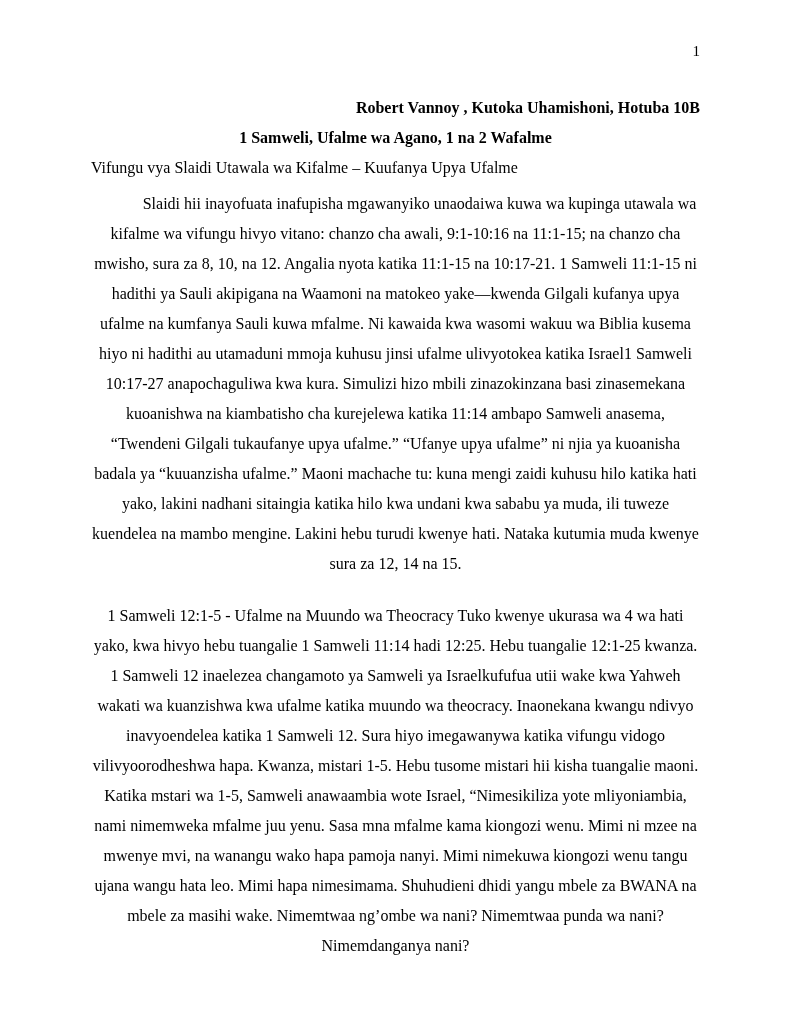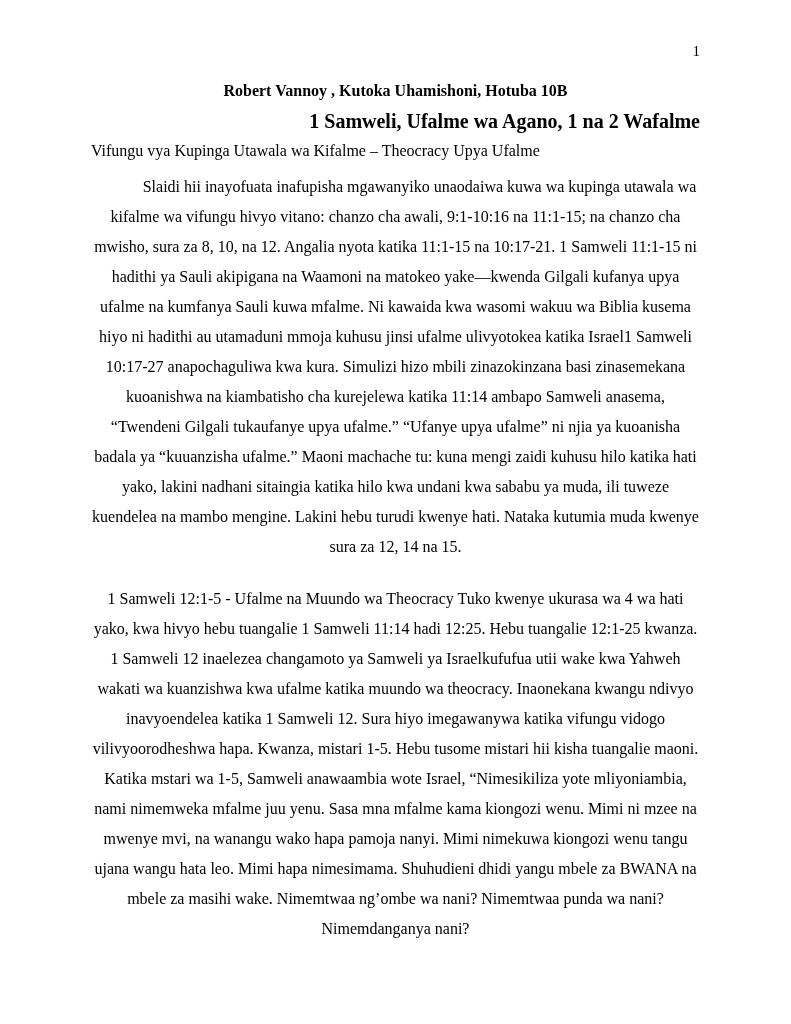--- a/index.html
+++ b/index.html
@@ -19,27 +19,27 @@
     padding: 36px 91px 0 91px;
     overflow: hidden;
   }
   .page-number {
     text-align: right;
     font-size: 15px;
   }
   .doc-title {
     font-size: 16px;
     font-weight: bold;
-    text-align: center;
-    margin-top: 10px;
+    text-align: right;
+    margin-top: 27px;
   }
   .doc-heading {
-    font-size: 20px;
+    font-size: 16px;
     font-weight: bold;
-    text-align: right;
+    text-align: center;
   }
   .doc-subheading {
     font-weight: normal;
   }
   .body-para {
     text-align: center;
     font-weight: normal;
   }
   .indent {
     text-indent: 48px;
@@ -53,19 +53,19 @@
 <body>
 
 <div class="page">
 
   <div class="page-number">1</div>
 
   <h1 class="doc-title">Robert Vannoy , Kutoka Uhamishoni, Hotuba 10B</h1>
 
   <h2 class="doc-heading">1 Samweli, Ufalme wa Agano, 1 na 2 Wafalme</h2>
 
-  <p class="doc-subheading">Vifungu vya Kupinga Utawala wa Kifalme – Theocracy Upya Ufalme</p>
+  <p class="doc-subheading">Vifungu vya Slaidi Utawala wa Kifalme – Kuufanya Upya Ufalme</p>
 
   <p class="body-para indent">Slaidi hii inayofuata inafupisha mgawanyiko unaodaiwa kuwa wa kupinga utawala wa kifalme wa vifungu hivyo vitano: chanzo cha awali, 9:1-10:16 na 11:1-15; na chanzo cha mwisho, sura za 8, 10, na 12. Angalia nyota katika 11:1-15 na 10:17-21. 1 Samweli 11:1-15 ni hadithi ya Sauli akipigana na Waamoni na matokeo yake—kwenda Gilgali kufanya upya ufalme na kumfanya Sauli kuwa mfalme. Ni kawaida kwa wasomi wakuu wa Biblia kusema hiyo ni hadithi au utamaduni mmoja kuhusu jinsi ufalme ulivyotokea katika Israel1 Samweli 10:17-27 anapochaguliwa kwa kura. Simulizi hizo mbili zinazokinzana basi zinasemekana kuoanishwa na kiambatisho cha kurejelewa katika 11:14 ambapo Samweli anasema, “Twendeni Gilgali tukaufanye upya ufalme.” “Ufanye upya ufalme” ni njia ya kuoanisha badala ya “kuuanzisha ufalme.” Maoni machache tu: kuna mengi zaidi kuhusu hilo katika hati yako, lakini nadhani sitaingia katika hilo kwa undani kwa sababu ya muda, ili tuweze kuendelea na mambo mengine. Lakini hebu turudi kwenye hati. Nataka kutumia muda kwenye sura za 12, 14 na 15.</p>
 
   <p class="body-para para-2">1 Samweli 12:1-5 - Ufalme na Muundo wa Theocracy  Tuko kwenye ukurasa wa 4 wa hati yako, kwa hivyo hebu tuangalie 1 Samweli 11:14 hadi 12:25. Hebu tuangalie 12:1-25 kwanza. 1 Samweli 12 inaelezea changamoto ya Samweli ya Israelkufufua utii wake kwa Yahweh wakati wa kuanzishwa kwa ufalme katika muundo wa theocracy. Inaonekana kwangu ndivyo inavyoendelea katika 1 Samweli 12. Sura hiyo imegawanywa katika vifungu vidogo vilivyoorodheshwa hapa. Kwanza, mistari 1-5. Hebu tusome mistari hii kisha tuangalie maoni. Katika mstari wa 1-5, Samweli anawaambia wote Israel, “Nimesikiliza yote mliyoniambia, nami nimemweka mfalme juu yenu. Sasa mna mfalme kama kiongozi wenu. Mimi ni mzee na mwenye mvi, na wanangu wako hapa pamoja nanyi. Mimi nimekuwa kiongozi wenu tangu ujana wangu hata leo. Mimi hapa nimesimama. Shuhudieni dhidi yangu mbele za BWANA na mbele za masihi wake. Nimemtwaa ng’ombe wa nani? Nimemtwaa punda wa nani? Nimemdanganya nani?</p>
 
 </div>
 
 </body></html>

